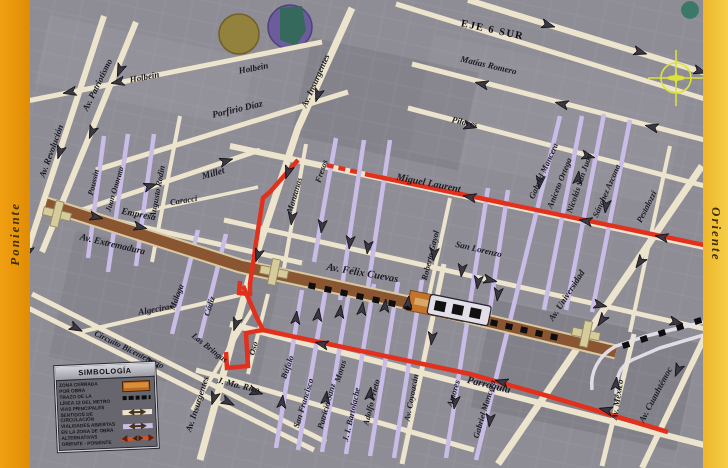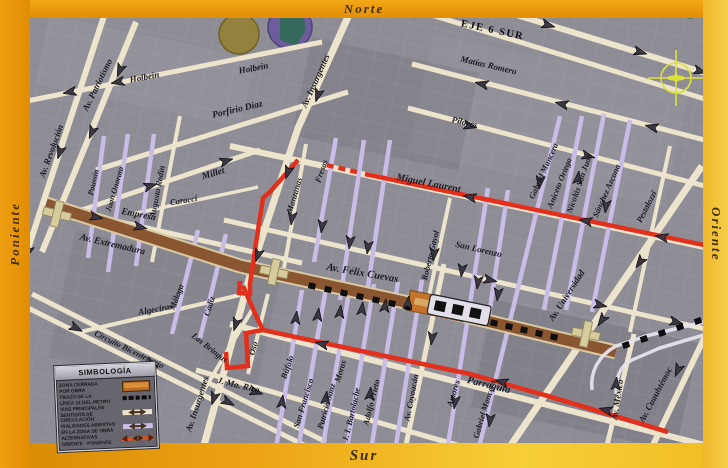--- a/index.html
+++ b/index.html
@@ -287,26 +287,20 @@
         <text x="562" y="184" transform="rotate(-68 562 184)" text-anchor="middle" font-size="8.5" class="lbl">Aniceto Ortega</text>
         <text x="582" y="184" transform="rotate(-71 582 184)" text-anchor="middle" font-size="8.5" class="lbl">Nicolás San Juan</text>
         <text x="609" y="192" transform="rotate(-66 609 192)" text-anchor="middle" font-size="8.5" class="lbl">Sánchez Azcona</text>
         <text x="649" y="208" transform="rotate(-63 649 208)" text-anchor="middle" font-size="8.5" class="lbl">Pestalozzi</text>
         <text x="569" y="297" transform="rotate(-57 569 297)" text-anchor="middle" font-size="9" class="lbl">Av. Universidad</text>
         <text x="620" y="400" transform="rotate(-81 620 400)" text-anchor="middle" font-size="9" class="lbl">Av. México</text>
         <text x="658" y="396" transform="rotate(-62 658 396)" text-anchor="middle" font-size="9" class="lbl">Av. Cuauhtémoc</text>
       </g>
   </svg>
 
-  <div class="strip n">
-      <span>Norte</span>
-    </div>
-  <div class="strip s">
-      <span>Sur</span>
-    </div>
   <div class="strip w">
       <span>Poniente</span>
     </div>
   <div class="strip e">
       <span>Oriente</span>
     </div>
 
   <div class="legend">
     <div class="legend-title">SIMBOLOGÍA</div>
     <div class="legend-rows">

